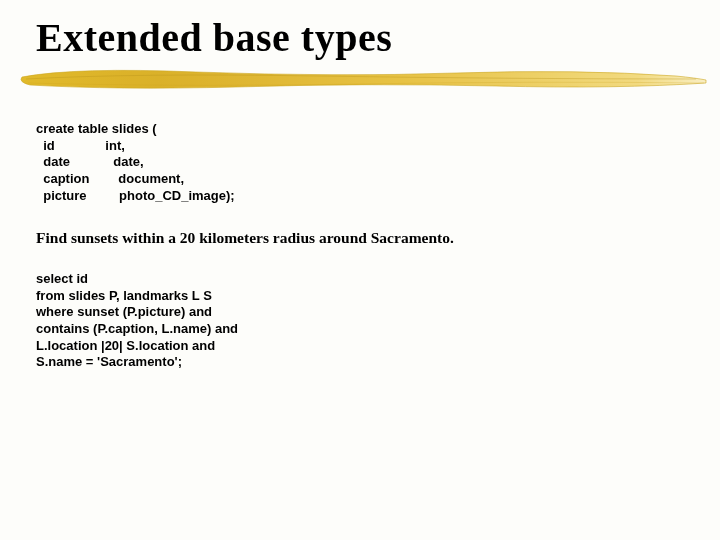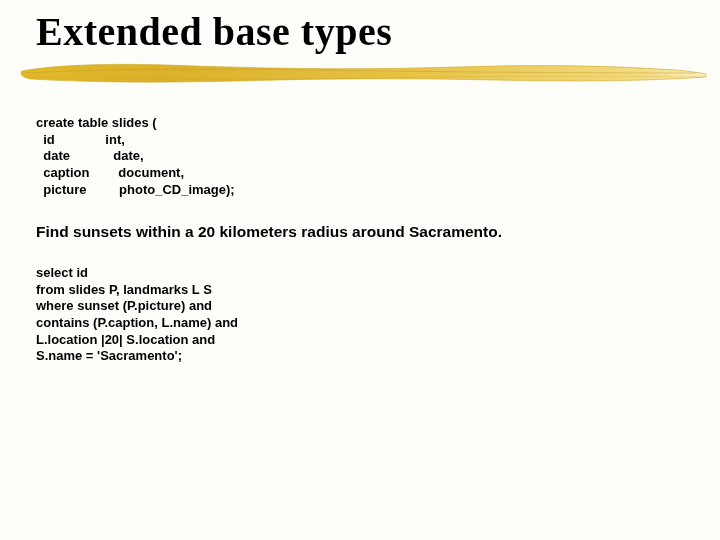--- a/index.html
+++ b/index.html
@@ -10,21 +10,21 @@
     background: #fdfdfa;
     font-family: Verdana, Geneva, sans-serif;
     color: #000;
     overflow: hidden;
   }
   .slide {
     position: relative;
     width: 720px;
     height: 540px;
     box-sizing: border-box;
-    padding: 8px 36px 0 36px;
+    padding: 14px 36px 0 36px;
   }
   .title {
     font-family: "Times New Roman", Georgia, serif;
     font-size: 40px;
     font-weight: 900;
     letter-spacing: 0.5px;
     margin: 0 0 6px 0;
   }
   .rule {
     position: relative;
@@ -39,21 +39,21 @@
   }
   .block {
     font-family: "Segoe UI", Tahoma, Verdana, sans-serif;
     font-size: 13px;
     font-weight: 700;
     line-height: 1.28;
     white-space: pre;
     margin-bottom: 24px;
   }
   .sentence {
-    font-family: Liberation Sans, sans-serif;
+    font-family: Liberation Serif, serif;
     font-size: 15.5px;
     font-weight: 700;
     line-height: 1.35;
     margin-bottom: 22px;
   }
 </style>
 </head>
 <body>
 
 <div class="slide">

